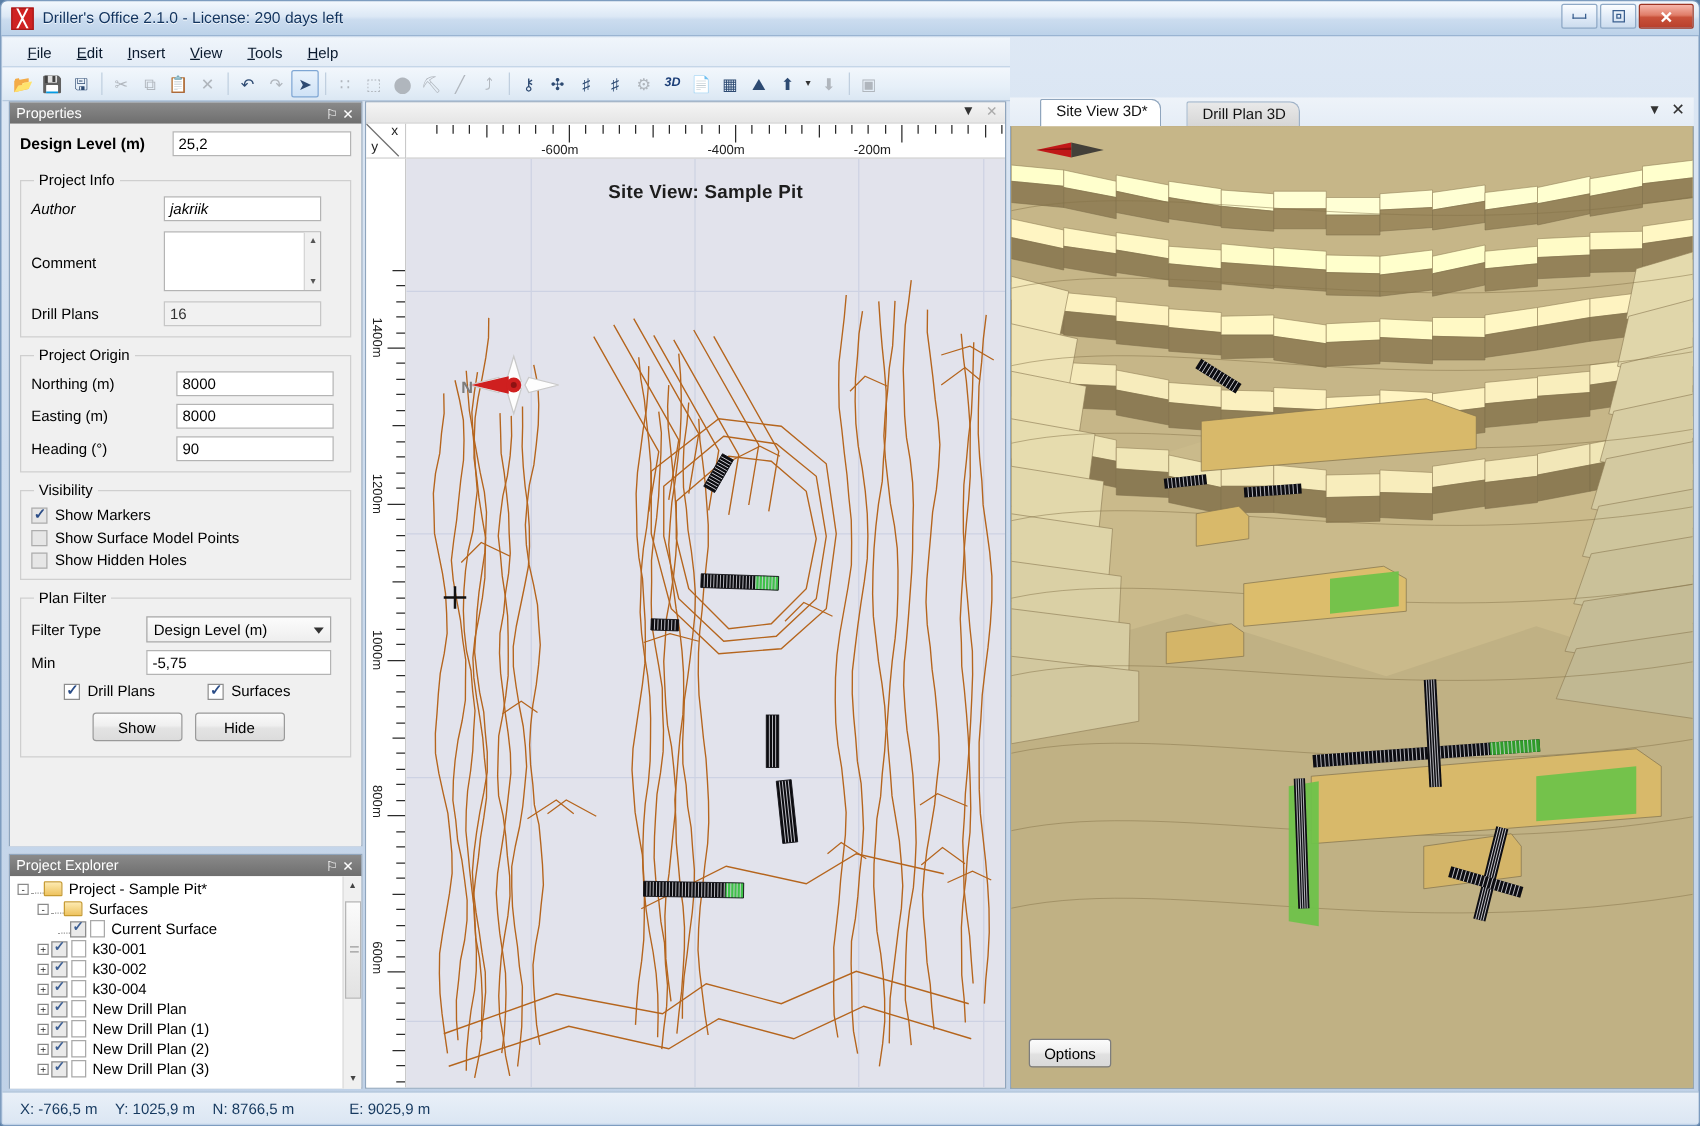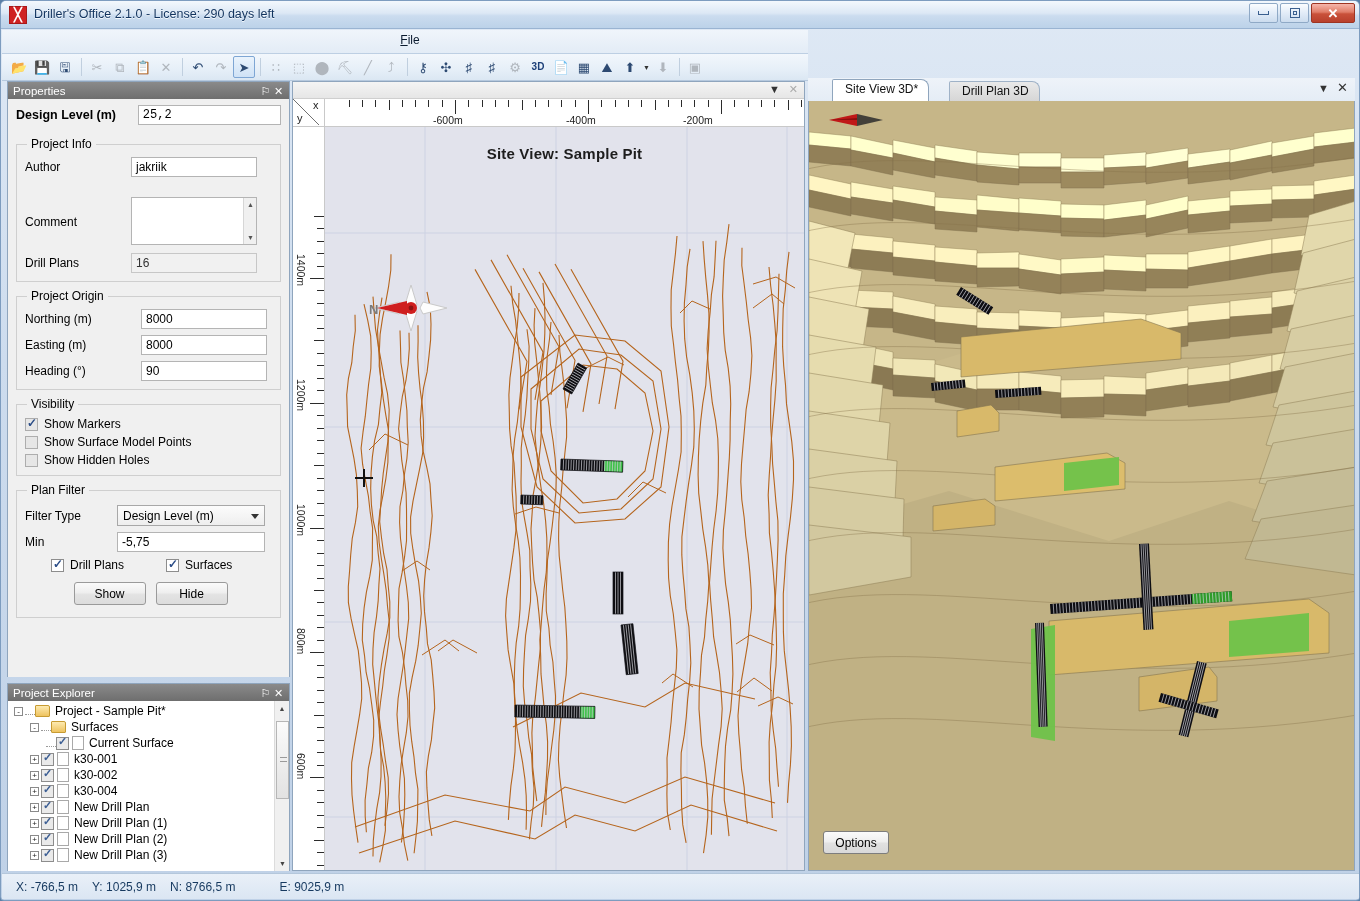--- a/index.html
+++ b/index.html
@@ -52,21 +52,21 @@
   }
   .minglyph { display:block; width:11px; height:4px; border:1px solid #3a5f8f; border-top:none; }
   .maxglyph { display:block; width:10px; height:10px; border:1px solid #3a5f8f; }
   .maxglyph i { display:block; width:4px; height:4px; border:1px solid #3a5f8f; margin:2px; }
 
   
   #menubar {
     position: absolute; left: 1px; top: 29px; width: 806px; height: 24px;
     background: linear-gradient(180deg,#f0f5fb 0%,#e3ecf6 100%);
     border-bottom: 1px solid #bdcfe3;
-    display: flex; align-items: center; padding-left: 10px; flex-direction: column;
+    display: flex; align-items: center; padding-left: 10px;
   }
   .menu-item {
     padding: 3px 10px; color: #0a1a2e; font-size: 12px; cursor: default;
   }
   .menu-item u { text-decoration: underline; }
 
   
   #toolbar {
     position: absolute; left: 1px; top: 53px; width: 806px; height: 27px;
     background: linear-gradient(180deg,#f2f7fc 0%,#e6eff8 60%,#dbe7f3 100%);
@@ -357,21 +357,21 @@
       <div class="tb dim">⛏</div>
       <div class="tb dim">╱</div>
       <div class="tb dim">⤴</div>
       <div class="tbsep"></div>
       <div class="tb">⚷</div>
       <div class="tb">✣</div>
       <div class="tb">♯</div>
       <div class="tb">♯</div>
       <div class="tb dim">⚙</div>
       <div class="tb">
-        <span style="font-size:10px;font-weight:bold;color:#1c3f78">3D</span>
+        <span style="font-size:10px;font-weight:bold;font-style:italic;color:#1c3f78">3D</span>
       </div>
       <div class="tb dim">📄</div>
       <div class="tb">▦</div>
       <div class="tb">⛰</div>
       <div class="tb">⬆</div>
       <div class="tb" style="width: 9px;">
         <span style="font-size:7px;color:#333">▼</span>
       </div>
       <div class="tb dim">⬇</div>
       <div class="tbsep"></div>
@@ -384,26 +384,26 @@
       <div class="panel-head">
         <span class="ph-title">Properties</span>
         <span class="ph-btn">⚐</span>
         <span class="ph-btn">✕</span>
       </div>
       <div class="panel-body" id="properties-body">
 
 
         <div class="row" style="margin-bottom:12px;">
           <div class="lbl bold" style="width:128px;">Design Level (m)</div>
-          <div class="tinput" style="width:150px;font-family:Liberation Mono, monospace;">25,2</div>
+          <div class="tinput" style="width:150px;">25,2</div>
         </div>
 
         <fieldset class="group">
           <legend>Project Info</legend>
-          <div class="row" style="margin-bottom:20px;">
+          <div class="row" style="margin-bottom:8px;font-style:italic;">
             <div class="lbl" style="width:106px;">Author</div>
             <div class="tinput" style="width:126px;">jakriik</div>
           </div>
           <div class="row" style="align-items:center;margin-bottom:8px;">
             <div class="lbl" style="width:106px;padding-top:2px;">Comment</div>
             <div class="tarea" style="width:126px;height:48px;">
               <div class="vscroll">
                 <div class="up">▲</div>
                 <div class="dn">▼</div>
               </div>

